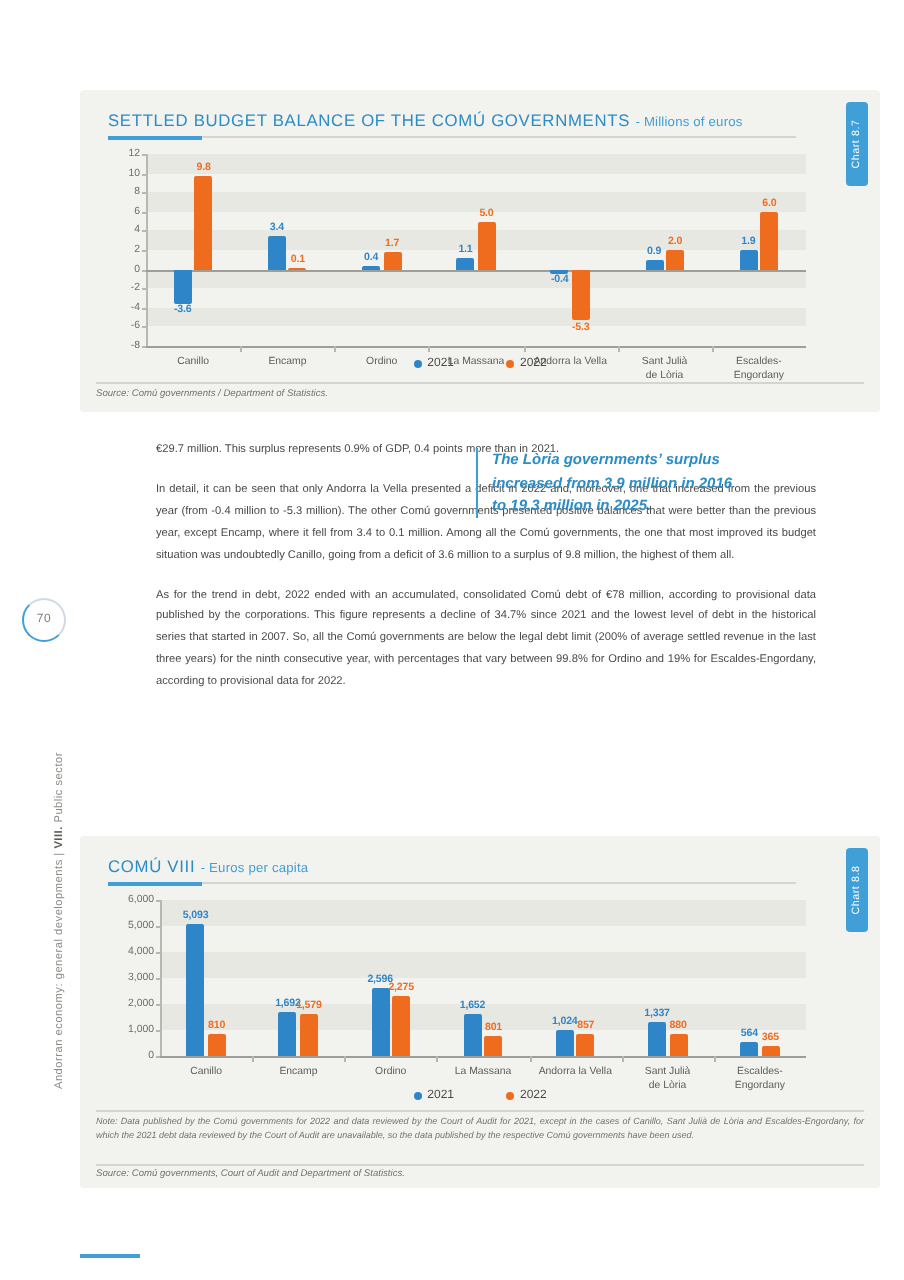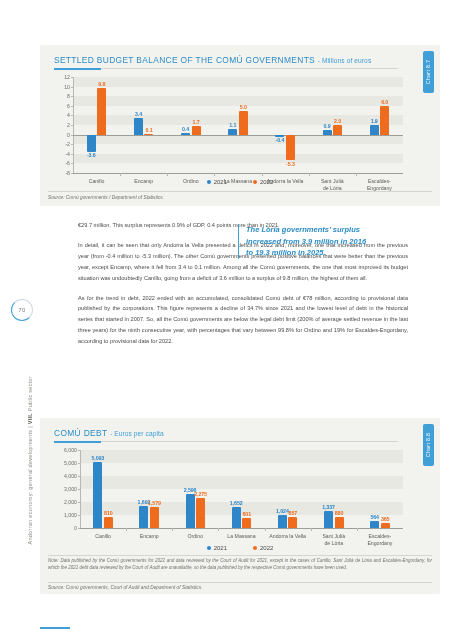--- a/index.html
+++ b/index.html
@@ -262,21 +262,21 @@
 
   <div class="pull" style="left:238px; top:224px; width:176px;">
     <div class="pull-text">The Lòria governments’ surplus</div>
     <div class="pull-text">increased from 3.9 million in 2016</div>
     <div class="pull-text"> to 19.3 million in 2025.</div>
   </div>
 
   <div class="panel" id="panel2" style="left:40px; top:418px; width:400px; height:176px;">
 
     <div class="panel-title">
-      <span>COMÚ DEBT</span>
+      <span>COMÚ VIII</span>
       <span class="sub">- Euros per capita</span>
     </div>
     <div class="title-rule" style="top:23px; width:344px;"></div>
     <div class="title-rule-accent" style="top:23px;"></div>
 
     <div class="chart-tab">
       <span>Chart 8.8</span>
     </div>
 
     <div class="plot" id="plot2" style="left:40px; top:32px; width:323px; height:78px;">

